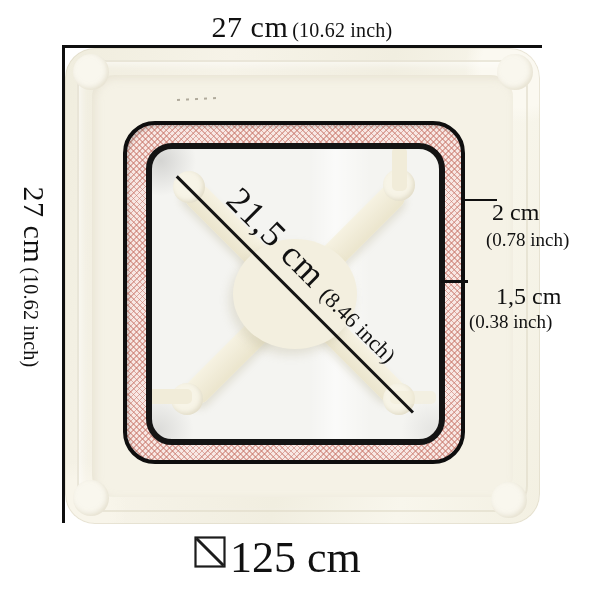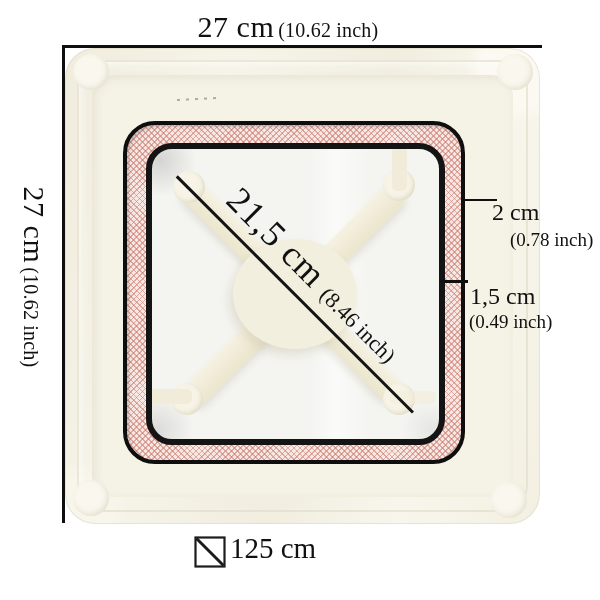--- a/index.html
+++ b/index.html
@@ -9,21 +9,21 @@
   }
   .abs{position:absolute;}
 
   
   .line-top{left:62px;top:45px;width:480px;height:3px;background:#0f0f0f;}
   .line-left{left:62px;top:45px;width:3px;height:478px;background:#0f0f0f;}
 
   
   .dim-big{font-size:30px;letter-spacing:.5px;}
   .dim-small{font-size:20px;letter-spacing:.2px;}
-  .label-top{left:46px;top:10px;width:484px;text-align:center;white-space:nowrap;}
+  .label-top{left:60px;top:10px;width:484px;text-align:center;white-space:nowrap;}
   .label-left{
     left:-116px;top:256px;width:300px;height:42px;line-height:42px;text-align:center;
     white-space:nowrap;transform:rotate(90deg);
   }
 
   
   .photo{
     left:65px;top:48px;width:475px;height:476px;border-radius:30px;
     background:
       radial-gradient(circle at 96% 4%, #fbf9f1 0 40px, rgba(251,249,241,0) 56px),
@@ -87,27 +87,27 @@
   }
   .diag-big{font-size:36px;letter-spacing:1px;}
   .diag-small{font-size:22px;}
 
   
   .leader-2cm{left:465px;top:199px;width:32px;height:2.4px;background:#101010;}
   .tick-15{left:441px;top:280px;width:27px;height:2.6px;background:#101010;}
   .r-big{font-size:24px;white-space:nowrap;}
   .r-small{font-size:19px;white-space:nowrap;}
   .t-2cm{left:492px;top:199px;}
-  .t-2in{left:486px;top:229px;margin-left:24px;}
-  .t-15cm{left:470px;top:283px;}
+  .t-2in{left:486px;top:229px;}
+  .t-15cm{left:496px;top:283px;}
   .t-15in{left:469px;top:311px;}
 
   
   .peri-icon{left:194px;top:536px;}
-  .t-peri{left:230px;top:532px;font-size:29px;white-space:nowrap;}
+  .t-peri{left:230px;top:532px;font-size:44px;white-space:nowrap;}
   .t-periin{left:331px;top:544px;font-size:23px;white-space:nowrap;}
 </style>
 </head>
 <body>
 
 <div class="stage">
 
   <div class="abs line-top"></div>
   <div class="abs line-left"></div>
 
@@ -151,21 +151,21 @@
     <span class="diag-big">21,5 cm</span>
     <span class="diag-small">(8.46 inch)</span>
   </div>
 
   <div class="abs leader-2cm"></div>
   <div class="abs r-big t-2cm">2 cm</div>
   <div class="abs r-small t-2in">(0.78 inch)</div>
 
   <div class="abs tick-15"></div>
   <div class="abs r-big t-15cm">1,5 cm</div>
-  <div class="abs r-small t-15in">(0.49 inch)</div>
+  <div class="abs r-small t-15in">(0.38 inch)</div>
 
   <svg class="abs peri-icon" width="32" height="32" viewBox="0 0 32 32">
     <rect x="1.5" y="1.5" width="29" height="29" fill="none" stroke="#1c1c1c" stroke-width="2.2"></rect>
     <line x1="2.5" y1="2.5" x2="29.5" y2="29.5" stroke="#1c1c1c" stroke-width="3"></line>
   </svg>
   <div class="abs t-peri">125 cm</div>
 
 </div>
 
 </body></html>

